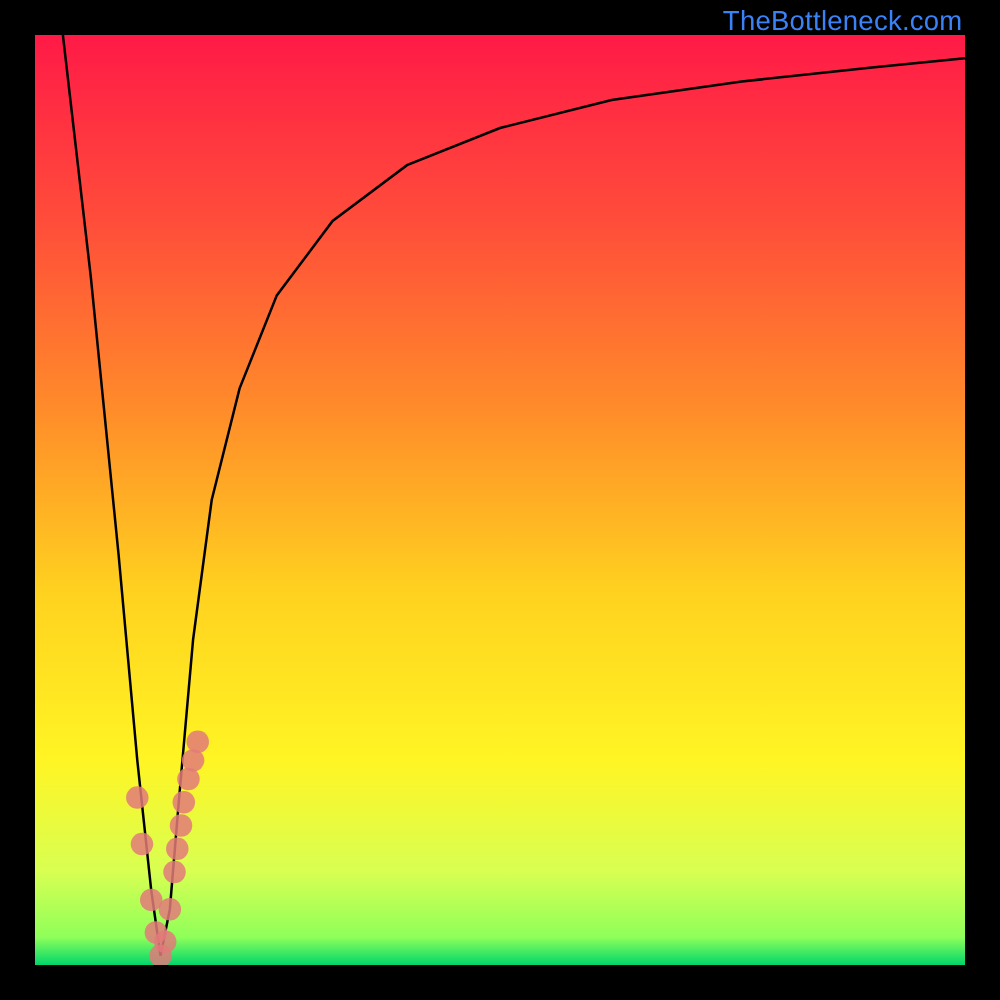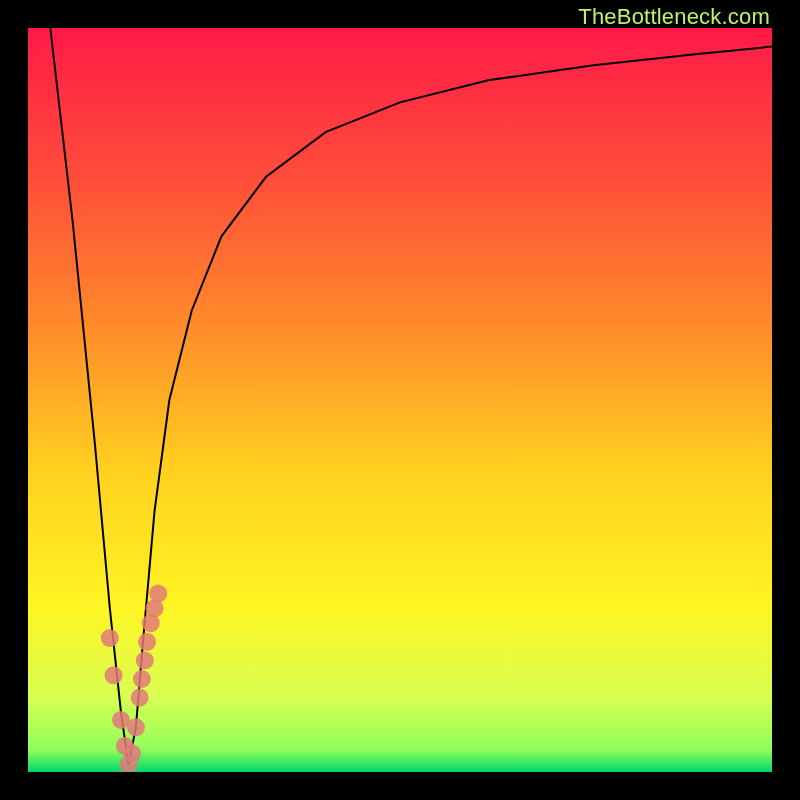--- a/index.html
+++ b/index.html
@@ -23,21 +23,21 @@
     position: absolute;
     left: 0;
     top: 0;
     width: 744px;
     height: 744px;
   }
   .watermark {
     position: absolute;
     top: 4px;
     right: 30px;
-    color: #bef264;
+    color: #3b82f6;
     font-size: 22px;
     font-weight: 500;
     letter-spacing: 0.2px;
     user-select: none;
     text-align: center;
   }
   svg { display: block; }
 </style>
 </head>
 <body>

